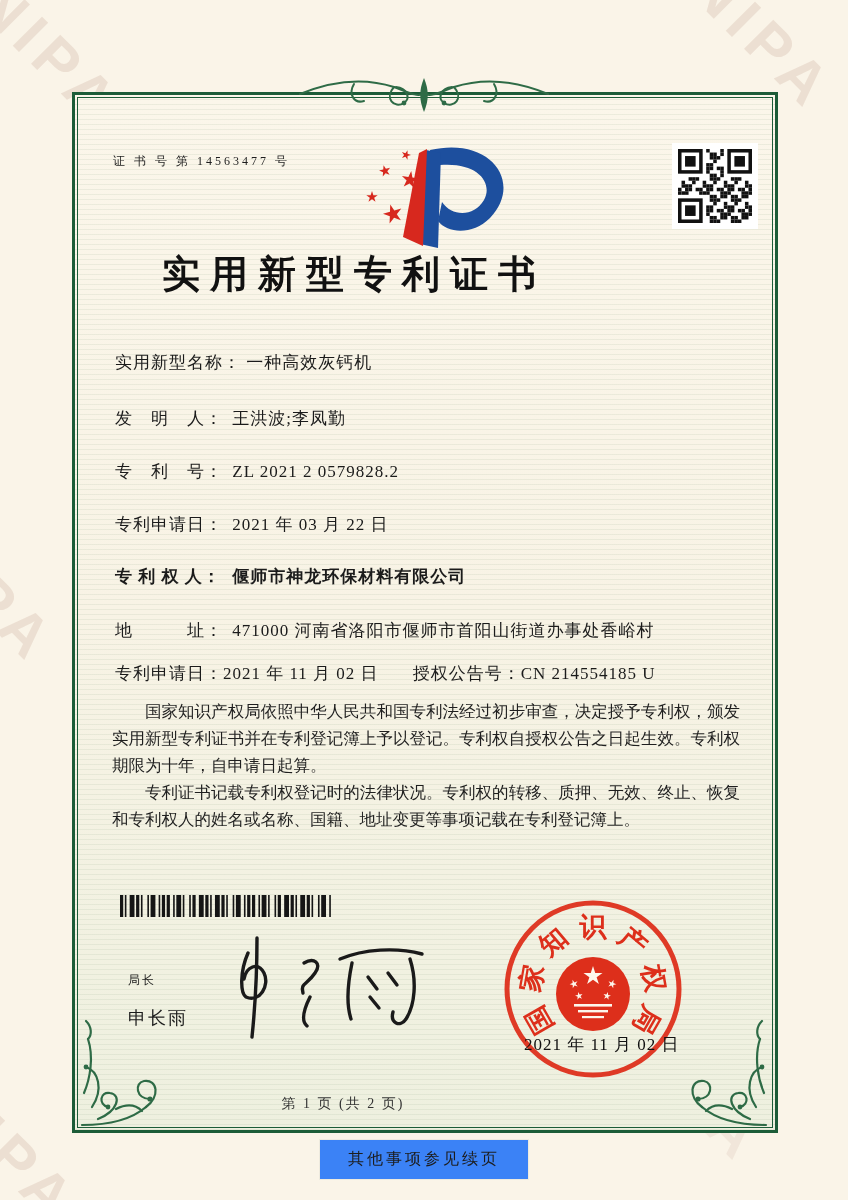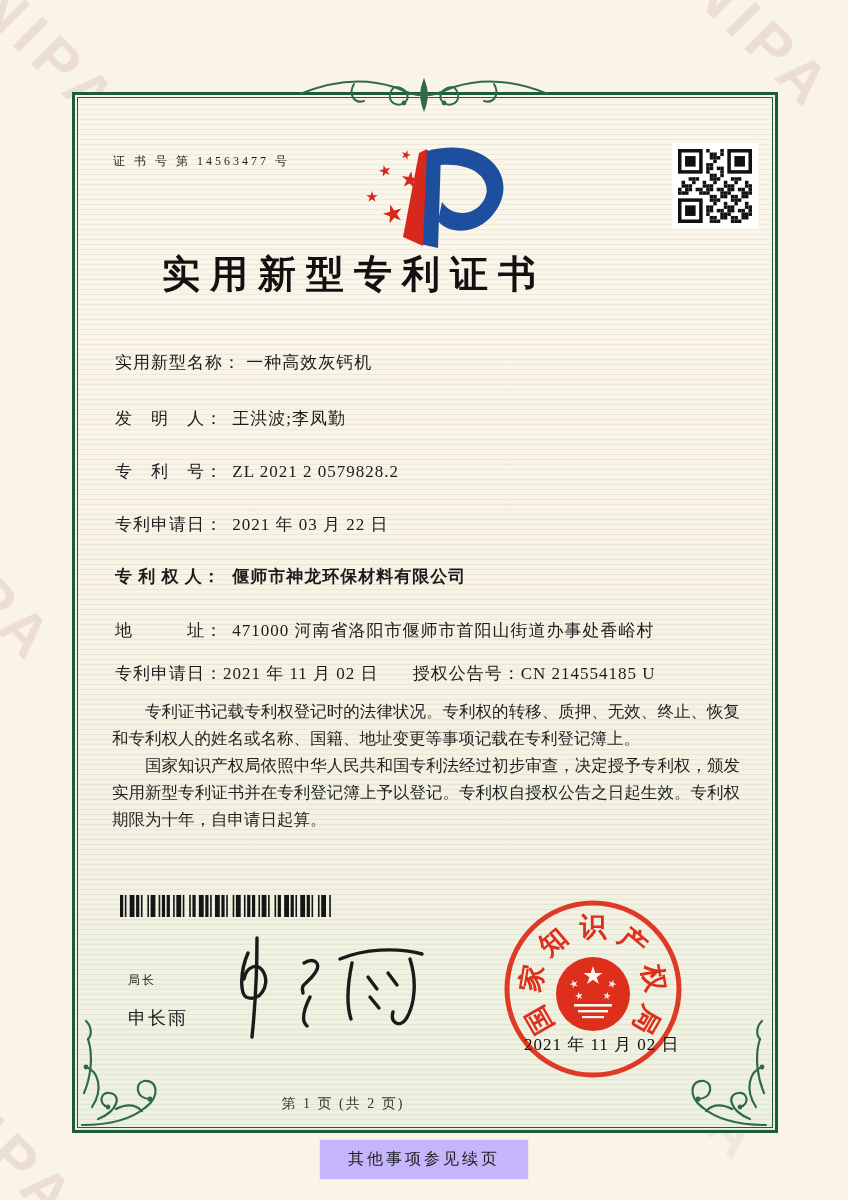--- a/index.html
+++ b/index.html
@@ -30,21 +30,21 @@
              line-height:27px;text-align:justify;color:#1f1f1f;}
   .body-text p{margin:0;text-indent:2em;}
   .barcode{position:absolute;left:120px;top:895px;width:222px;height:22px;}
   .sig-title{position:absolute;left:128px;top:972px;font-size:12px;font-family:"Liberation Sans",sans-serif;color:#1b1b1b;letter-spacing:2px;}
   .sig-name{position:absolute;left:128px;top:1006px;font-size:18px;font-family:"Liberation Sans",sans-serif;color:#1b1b1b;letter-spacing:2px;}
   .signature{position:absolute;left:212px;top:933px;width:236px;height:112px;}
   .seal{position:absolute;left:502px;top:898px;width:182px;height:182px;}
   .seal-date{position:absolute;left:524px;top:1033px;font-size:17px;letter-spacing:1px;color:#111;white-space:nowrap;}
   .page-no{position:absolute;left:0;top:1095px;width:686px;text-align:center;font-size:14px;letter-spacing:2px;color:#333;}
   .cont-note{position:absolute;left:50%;top:1139px;transform:translateX(-50%);
-             background:#c4b5fd;border:1px solid #eeeade;padding:9px 28px;
+             background:#3b82f6;border:1px solid #eeeade;padding:9px 28px;
              font-size:16px;letter-spacing:3px;color:#1d1d1d;white-space:nowrap;}
   .ornament-top{position:absolute;left:294px;top:70px;width:260px;height:48px;}
   .corner{position:absolute;width:104px;height:118px;}
   .corner.bl{left:76px;top:1013px;}
   .corner.br{left:668px;top:1013px;transform:scaleX(-1);}
 </style>
 </head>
 <body>
 
 <div class="page">
@@ -289,22 +289,22 @@
   <div class="field" style="top:619px;">
     <span class="lab">地　　　址：</span>
     <span>471000 河南省洛阳市偃师市首阳山街道办事处香峪村</span>
   </div>
 
   <div class="grant">
     <span>专利申请日：</span><span>2021 年 11 月 02 日</span><span class="second">授权公告号：</span><span>CN 214554185 U</span>
   </div>
 
   <div class="body-text">
+    <p>国家知识产权局依照中华人民共和国专利法经过初步审查，决定授予专利权，颁发实用新型专利证书并在专利登记簿上予以登记。专利权自授权公告之日起生效。专利权期限为十年，自申请日起算。</p>
     <p>专利证书记载专利权登记时的法律状况。专利权的转移、质押、无效、终止、恢复和专利权人的姓名或名称、国籍、地址变更等事项记载在专利登记簿上。</p>
-    <p>国家知识产权局依照中华人民共和国专利法经过初步审查，决定授予专利权，颁发实用新型专利证书并在专利登记簿上予以登记。专利权自授权公告之日起生效。专利权期限为十年，自申请日起算。</p>
   </div>
 
   <div class="barcode">
     <svg id="barcode-svg" viewBox="0 0 200 22" width="222" height="22" preserveAspectRatio="none">
         <rect x="0" y="0" width="2.9" height="22" fill="#151515"></rect>
         <rect x="4.35" y="0" width="1.45" height="22" fill="#151515"></rect>
         <rect x="8.7" y="0" width="4.35" height="22" fill="#151515"></rect>
         <rect x="14.5" y="0" width="2.9" height="22" fill="#151515"></rect>
         <rect x="18.85" y="0" width="1.45" height="22" fill="#151515"></rect>
         <rect x="24.650000000000002" y="0" width="1.45" height="22" fill="#151515"></rect>

